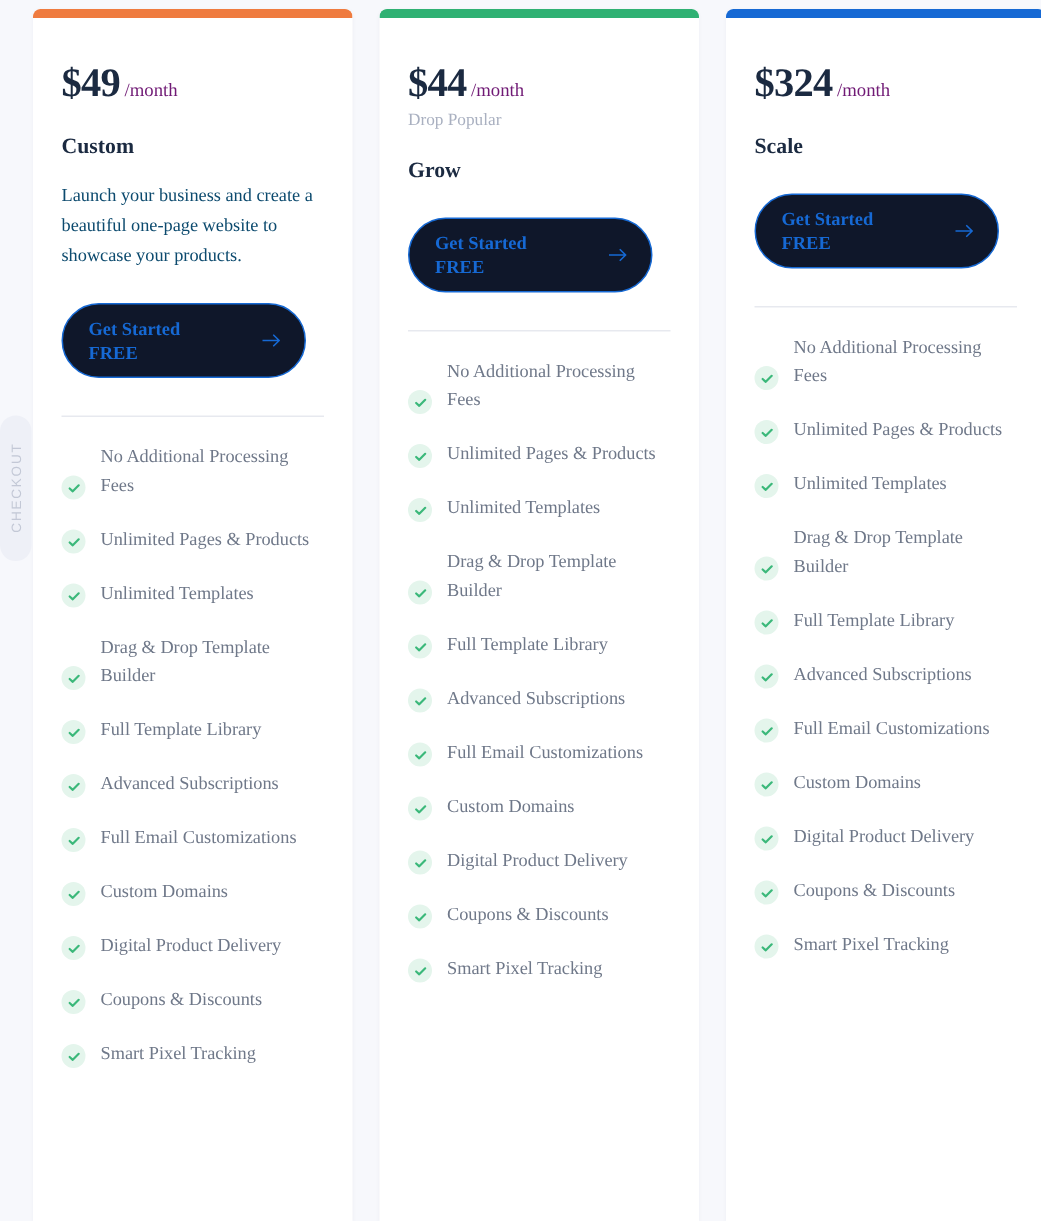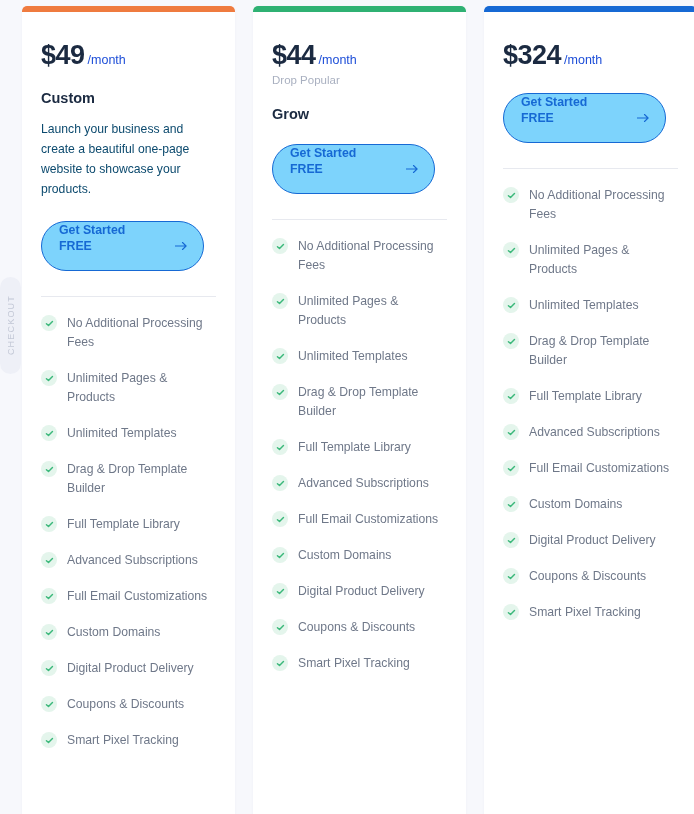--- a/index.html
+++ b/index.html
@@ -63,37 +63,38 @@
   }
 
   .card-topbar {
     height: 6px;
     width: 100%;
     border-radius: 4px 4px 0 0;
   }
 
   .card-body {
     padding: 20px 19px 0 19px;
+    font-family: Liberation Serif, serif;
   }
 
   
   .price-row {
     display: flex;
     align-items: baseline;
     margin-top: 8px;
   }
   .price-amount {
     font-size: 27px;
     font-weight: bold;
     color: #1b2a41;
     letter-spacing: -0.5px;
   }
   .price-period {
     font-size: 12.5px;
-    color: #1d4ed8;
+    color: #701a75;
     margin-left: 3px;
   }
   .price-note {
     font-size: 11.5px;
     color: #a9b0c0;
     margin-top: 3px;
     min-height: 0;
   }
 
   .plan-name {
@@ -111,23 +112,23 @@
     margin-top: 13px;
   }
 
   
   .cta {
     margin-top: 22px;
     width: 163px;
     height: 50px;
     border: 1.5px solid #1669d4;
     border-radius: 26px;
-    background: #7dd3fc;
+    background: #0f172a;
     display: flex;
-    align-items: flex-start;
+    align-items: center;
     padding: 0 17px;
     cursor: pointer;
     position: relative;
   }
   .cta-label {
     font-size: 12.3px;
     font-weight: bold;
     color: #1669d4;
     line-height: 16px;
     text-align: left;
@@ -150,21 +151,21 @@
   }
 
   
   .features {
     list-style: none;
     margin-top: 17px;
     padding-bottom: 20px;
   }
   .feature {
     display: flex;
-    align-items: flex-start;
+    align-items: flex-end;
     margin-bottom: 17px;
   }
   .feature:last-child { margin-bottom: 0; }
 
   .check-icon {
     flex: 0 0 16px;
     width: 16px;
     height: 16px;
     border-radius: 50%;
     background: #e4f5ec;
@@ -412,20 +413,21 @@
         </ul>
       </div>
     </div>
     <div class="card">
       <div class="card-topbar" style="background: rgb(22, 105, 212);"></div>
       <div class="card-body">
         <div class="price-row">
           <div class="price-amount">$324</div>
           <div class="price-period">/month</div>
         </div>
+        <div class="plan-name">Scale</div>
         <div class="cta">
           <div class="cta-label">
             <div>Get Started</div>
             <div>FREE</div>
           </div>
           <span class="cta-arrow"><svg width="13" height="9" viewBox="0 0 13 9">
               <path d="M0 4.5h11M7.5 1l3.6 3.5-3.6 3.5" fill="none" stroke="#1669d4" stroke-width="1.1" stroke-linecap="round" stroke-linejoin="round"></path>
             </svg></span>
         </div>
         <div class="divider"></div>

